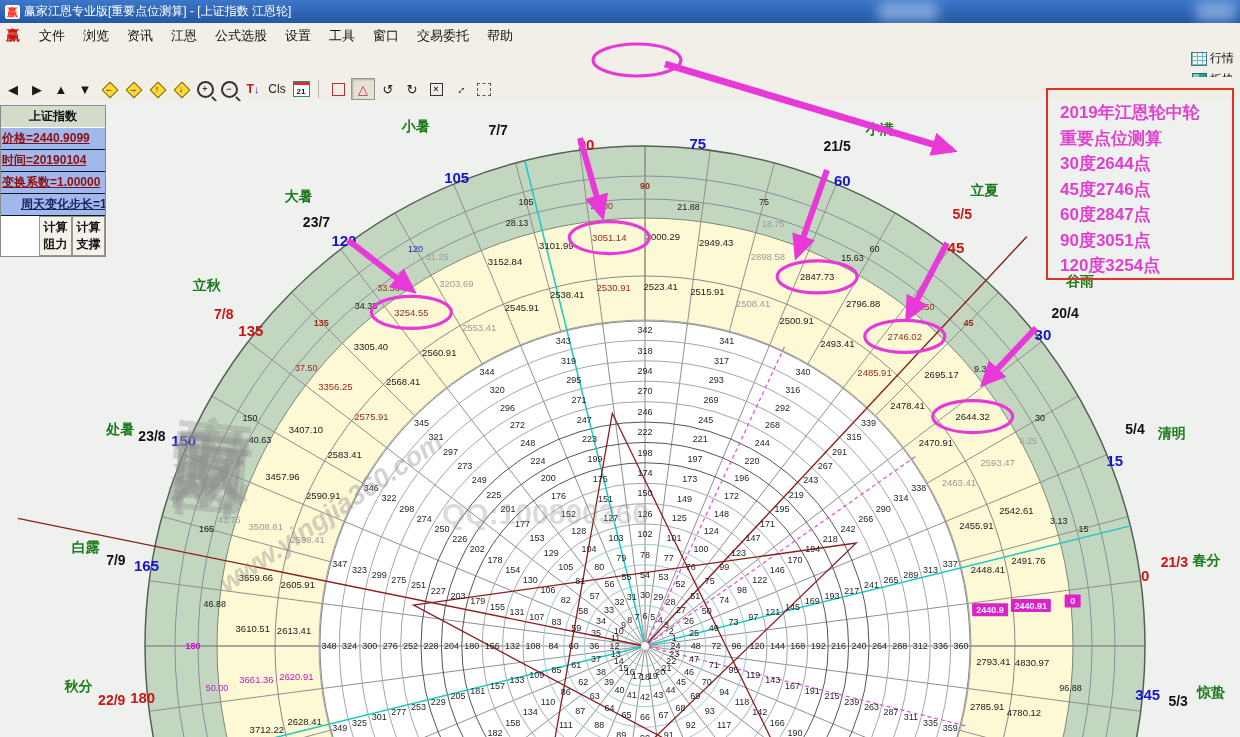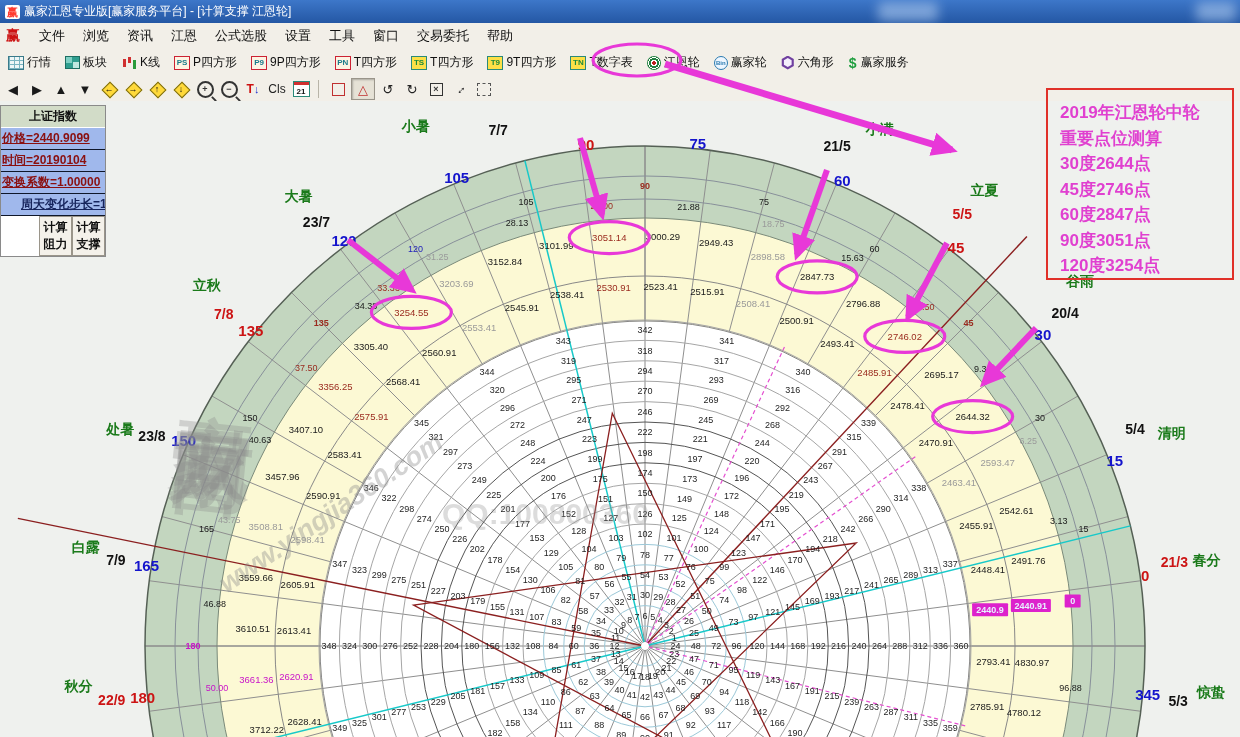--- a/index.html
+++ b/index.html
@@ -14,21 +14,21 @@
     padding:0 2px;margin:0 4px 0 5px;border-radius:2px;line-height:14px;}
   .tb-blur{position:absolute;top:2px;height:19px;border-radius:4px;
     background:rgba(190,215,245,.55);filter:blur(6px);}
   
   .menubar{position:absolute;left:0;top:23px;width:1240px;height:25px;background:#f2efe8;
     border-bottom:1px solid #d8d4c8;display:flex;align-items:center;font-size:13px;color:#111;}
   .menubar .logo{color:#cc1111;font-weight:bold;margin:0 10px 0 6px;font-size:14px;}
   .menu-item{padding:2px 9px;cursor:default;}
   
   .toolbar1{position:absolute;left:0;top:48px;width:1240px;height:29px;background:#f2efe8;
-    border-bottom:1px solid #cfcabd;display:flex;align-items:center;font-size:12px;color:#111;}
+    border-bottom:1px solid #cfcabd;display:flex;align-items:flex-end;font-size:12px;color:#111;flex-direction:column;}
   .tb1-item{display:flex;align-items:center;padding:2px 6px;margin-left:2px;}
   .ic{display:inline-flex;align-items:center;justify-content:center;width:16px;height:14px;
     margin-right:3px;box-sizing:border-box;font-weight:bold;}
   .ic-grid{border:1px solid #3a7a8a;background-color:#eef6f6;
     background-image:repeating-linear-gradient(0deg,#7ab4c0 0 1px,transparent 1px 4px),
     repeating-linear-gradient(90deg,#7ab4c0 0 1px,transparent 1px 5px);}
   .ic-blocks{width:15px;height:13px;background:conic-gradient(#2f9e8f 0 25%,#bfe8e0 0 50%,#2f9e8f 0 75%,#7fd0c4 0);border:1px solid #1d6e62;}
   .ic-kline{background-image:linear-gradient(#d03030,#d03030),linear-gradient(#d03030,#d03030),linear-gradient(#2a9a3a,#2a9a3a);
     background-size:3px 8px,3px 6px,3px 9px;background-position:2px 3px,7px 1px,12px 4px;background-repeat:no-repeat;}
   .ic-box{font-size:8px;line-height:12px;}
@@ -102,21 +102,21 @@
   
   .overlay{position:absolute;left:0;top:0;width:1240px;height:737px;z-index:50;pointer-events:none;}
 </style>
 </head>
 <body>
 
 <div class="page">
 
   <div class="titlebar">
     <span class="appico">赢</span>
-    <span>赢家江恩专业版[赢家服务平台] - [计算支撑 江恩轮]</span>
+    <span>赢家江恩专业版[重要点位测算] - [上证指数 江恩轮]</span>
     <span class="tb-blur" style="left:878px;width:60px;"></span>
     <span class="tb-blur" style="left:1196px;width:40px;"></span>
   </div>
 
   <div class="menubar">
     <span class="logo">赢</span>
     <span id="menu-items"><span class="menu-item">文件</span><span class="menu-item">浏览</span><span class="menu-item">资讯</span><span class="menu-item">江恩</span><span class="menu-item">公式选股</span><span class="menu-item">设置</span><span class="menu-item">工具</span><span class="menu-item">窗口</span><span class="menu-item">交易委托</span><span class="menu-item">帮助</span></span>
   </div>
 
   <div class="toolbar1" id="toolbar1">

